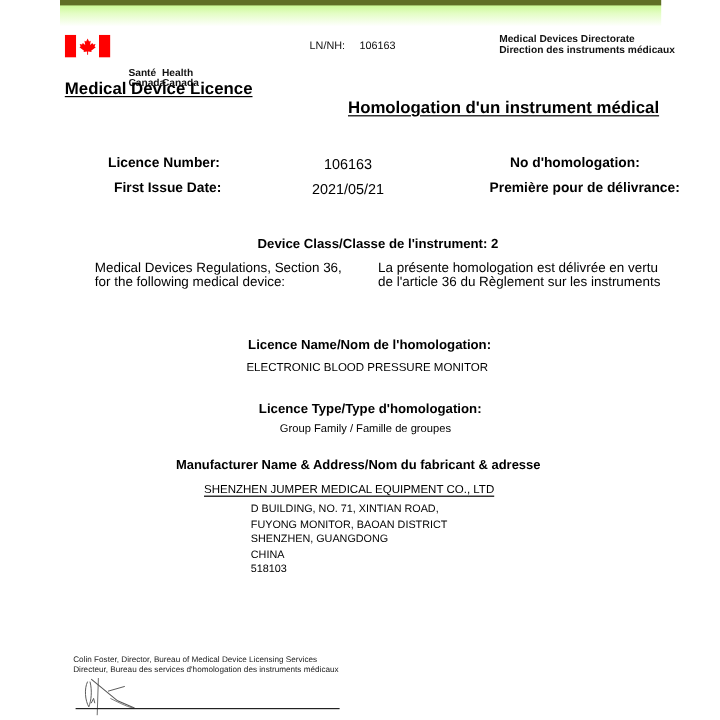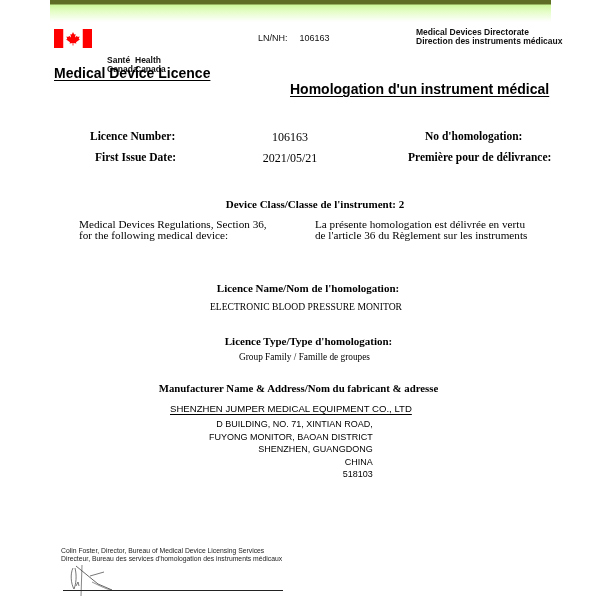--- a/index.html
+++ b/index.html
@@ -1,19 +1,19 @@
 <!DOCTYPE html>
 <html><head>
   <meta charset="utf-8">
   <style>
     html, body { margin: 0; padding: 0; background: #ffffff; }
     body { width: 600px; height: 600px; position: relative; overflow: hidden; color: #000; }
     .abs { position: absolute; }
     .sans { font-family: "Liberation Sans", sans-serif; }
-    .serif { font-family: Liberation Serif, serif; }
+    .serif { font-family: Liberation Sans, sans-serif; }
 
     .topbar { left: 50px; top: 0; width: 501px; height: 22px;
       background: linear-gradient(to bottom, #5f6e25 0px, #5f6e25 4px, #cdf99a 5px, #e3fdc4 11px, #ffffff 22px); }
 
     .flag { left: 54px; top: 29px; width: 38px; height: 19px; }
     .gov { left: 107px; top: 28px; font-size: 8.5px; font-weight: bold; line-height: 9px; color: #111; margin-top: 28px; }
     .gov .row span { display: inline-block; }
     .ln { left: 258px; top: 33px; font-size: 9px; color: #111; }
     .ln .val { margin-left: 12px; }
     .dir { left: 388px; top: 28px; font-size: 8.5px; font-weight: bold; line-height: 9px; color: #111; margin-left: 28px; }
@@ -21,21 +21,21 @@
     .title-en { left: 54px; top: 65px; font-size: 14px; font-weight: bold; text-decoration: underline; text-underline-offset: 2px; }
     .title-fr { left: 290px; top: 81px; font-size: 14px; font-weight: bold; text-decoration: underline; text-underline-offset: 2px; }
 
     .lbl { font-size: 11.5px; font-weight: bold; }
     .val { font-size: 12px; }
 
     .center { text-align: center; }
     .para { font-size: 11.2px; line-height: 11px; }
 
     .mfr-name { left: 170px; top: 403px; font-size: 9.6px; text-decoration: underline; text-underline-offset: 2px; }
-    .addr { left: 209px; top: 418px; font-size: 9px; line-height: 12.5px; text-align: right; }
+    .addr { left: 209px; top: 418px; font-size: 9px; line-height: 12.5px; }
 
     .sig-text { left: 61px; top: 547px; font-size: 6.8px; line-height: 7.5px; color: #222; }
     .sig-line { left: 63px; top: 590px; width: 220px; height: 1px; background: #222; }
     .sig { left: 68px; top: 562px; width: 60px; height: 36px; }
   </style>
 </head>
 <body>
 
 <div class="abs topbar"></div>
 

